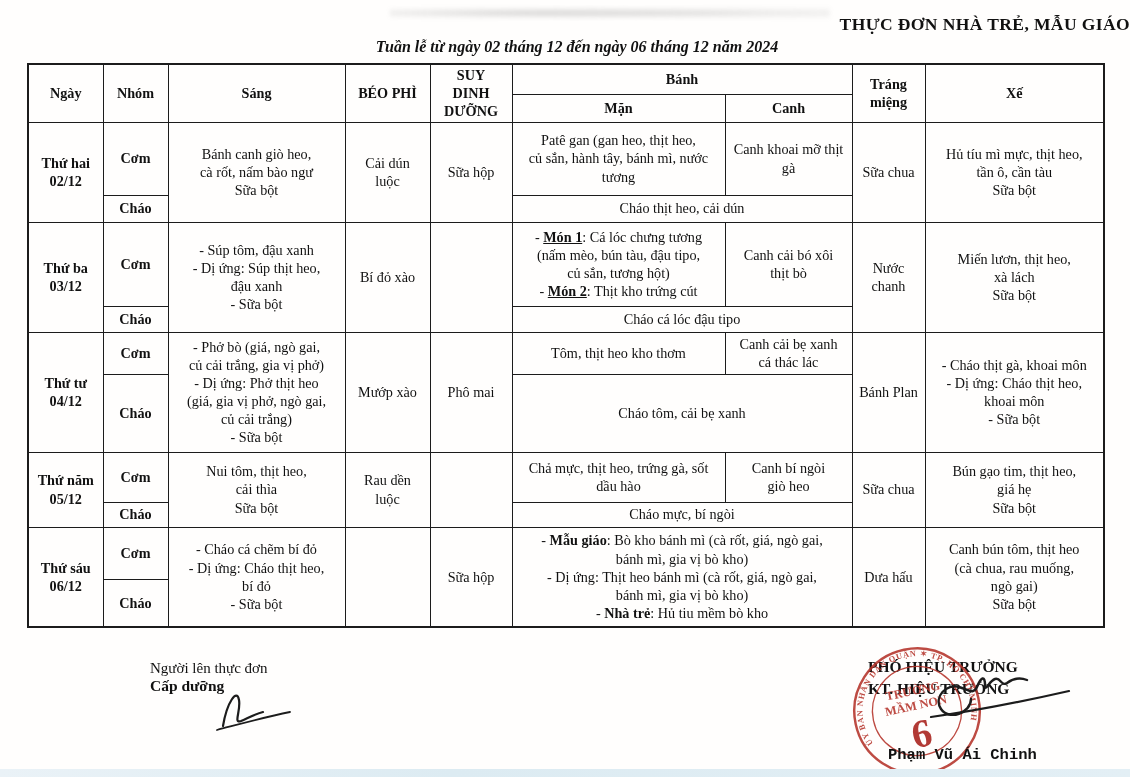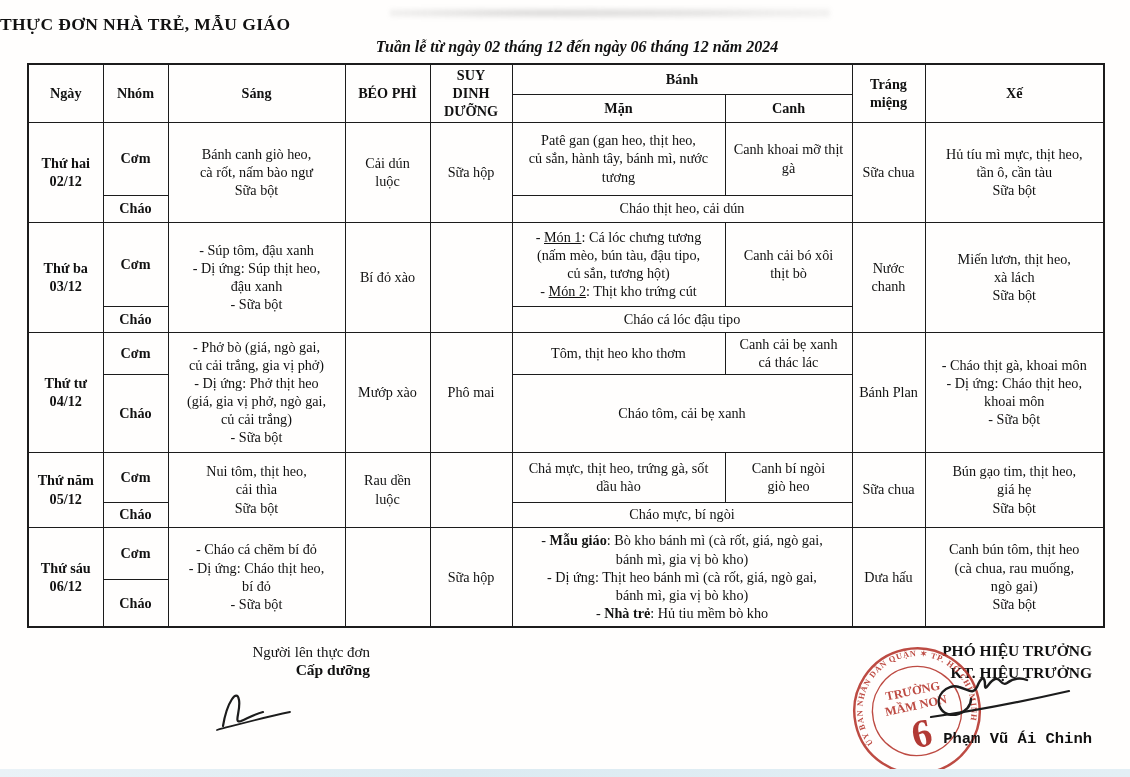--- a/index.html
+++ b/index.html
@@ -4,46 +4,46 @@
 <style>
   html,body{margin:0;padding:0;background:#fff;}
   .sheet{
     position:relative;width:1130px;height:777px;background:#fffefd;
     overflow:hidden;font-family:"Liberation Serif", serif;color:#111;
   }
   .smudge{position:absolute;top:6px;left:390px;width:440px;height:14px;
     background:radial-gradient(ellipse at 30% 50%, rgba(110,110,110,.22), transparent 60%),
                radial-gradient(ellipse at 75% 50%, rgba(120,120,120,.16), transparent 65%);
     filter:blur(2px);}
-  .title{margin-top:14px;text-align:left;font-size:17.5px;font-weight:bold;letter-spacing:.4px;}
+  .title{margin-top:14px;text-align:right;font-size:17.5px;font-weight:bold;letter-spacing:.4px;}
   .subtitle{margin-top:3px;text-align:center;font-size:16px;font-weight:bold;font-style:italic;padding-left:24px;}
 
   table.menu{
     margin:7px 0 0 27px;border-collapse:collapse;table-layout:fixed;width:1076px;
     border:2px solid #1c1c1c;
   }
   table.menu td{
     border:1.4px solid #1c1c1c;vertical-align:middle;text-align:center;
     font-size:14.2px;line-height:1.28;padding:1px 3px;white-space:pre-line;
     overflow:hidden;
   }
   td.th{font-weight:bold;font-size:14.6px;line-height:1.15;}
   td.day{font-weight:bold;font-size:14.6px;line-height:1.35;}
   td.grp{font-weight:bold;font-size:14.6px;}
   td.al{text-align:left;padding-left:5px;}
-  .u{text-decoration:underline;}
+  .u{text-decoration:underline;font-weight:bold;}
   .b{font-weight:bold;}
   tr.hr1{height:30px;} tr.hr2{height:27px;}
   tr.d1a{height:73px;} tr.d1b{height:27px;}
   tr.d2a{height:84px;} tr.d2b{height:26px;}
   tr.d3a{height:42px;} tr.d3b{height:78px;}
   tr.d4a{height:50px;padding-left:8px;} tr.d4b{height:25px;}
   tr.d5a{height:52px;} tr.d5b{height:48px;}
 
-  .ft{position:absolute;text-align:right;}
+  .ft{position:absolute;text-align:left;margin-top:16px;}
   .ft .l1{font-size:15px;}
   .ft .l2{font-size:15.5px;font-weight:bold;}
   .ft-left{left:150px;top:644px;width:220px;}
   .ft-left-name{left:138px;top:733px;width:244px;font-weight:bold;font-size:15.5px;}
   .ft-right{left:868px;top:640px;width:224px;font-weight:bold;font-size:15.5px;line-height:1.45;}
   .ft-right-name{left:888px;top:730px;width:204px;font-weight:bold;font-size:15.5px;font-family:Liberation Mono, monospace;}
   .sig-left{position:absolute;left:205px;top:686px;}
   .sig-right{position:absolute;left:925px;top:655px;}
   .stamp{position:absolute;left:851px;top:645px;width:132px;height:132px;transform:rotate(-12deg);opacity:.88;}
   .bottom-strip{position:absolute;left:0;bottom:0;width:1130px;height:8px;

